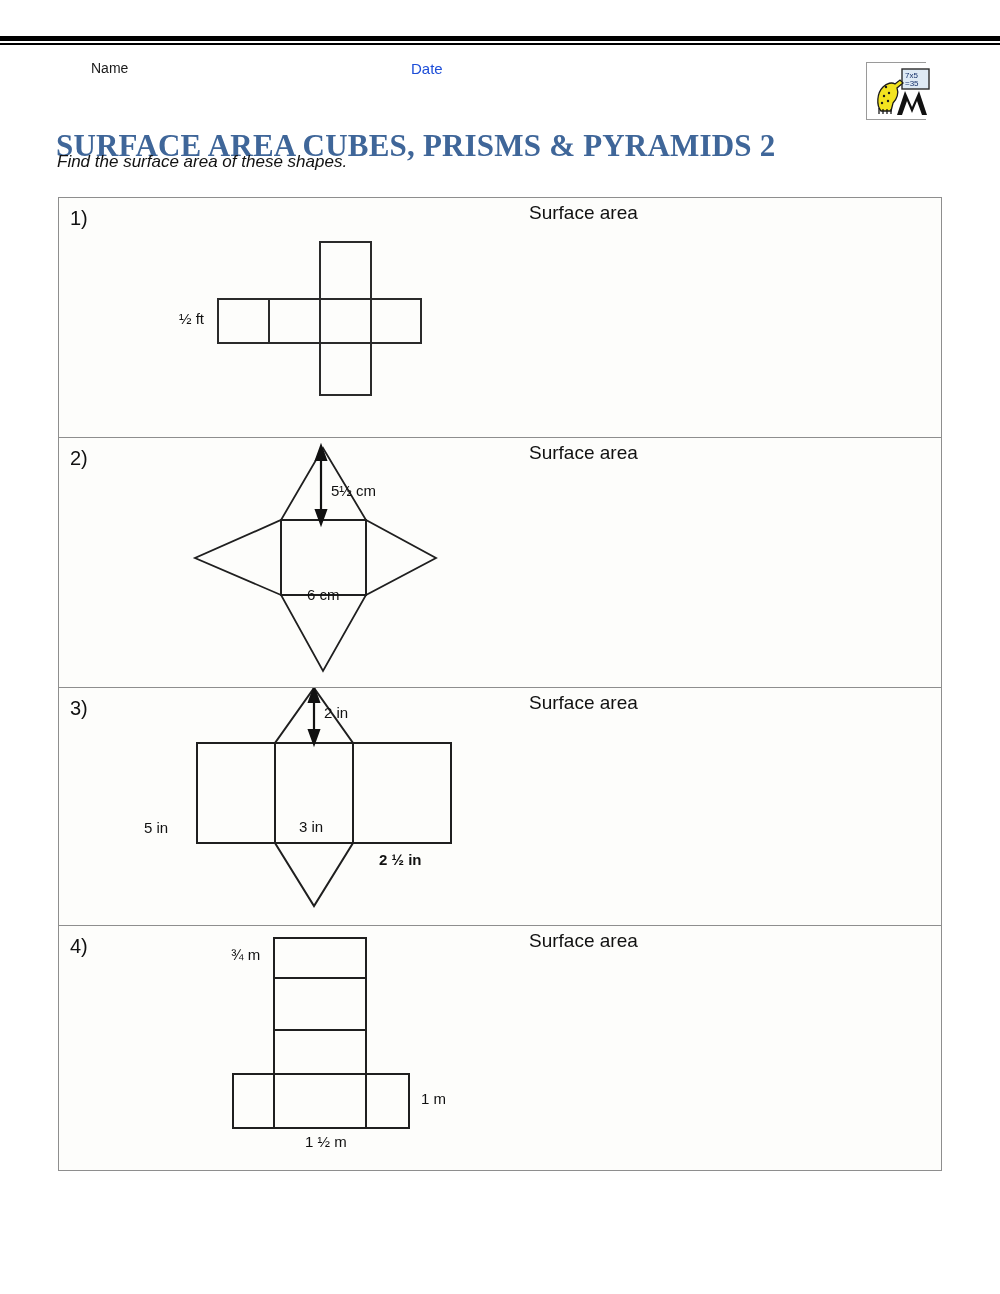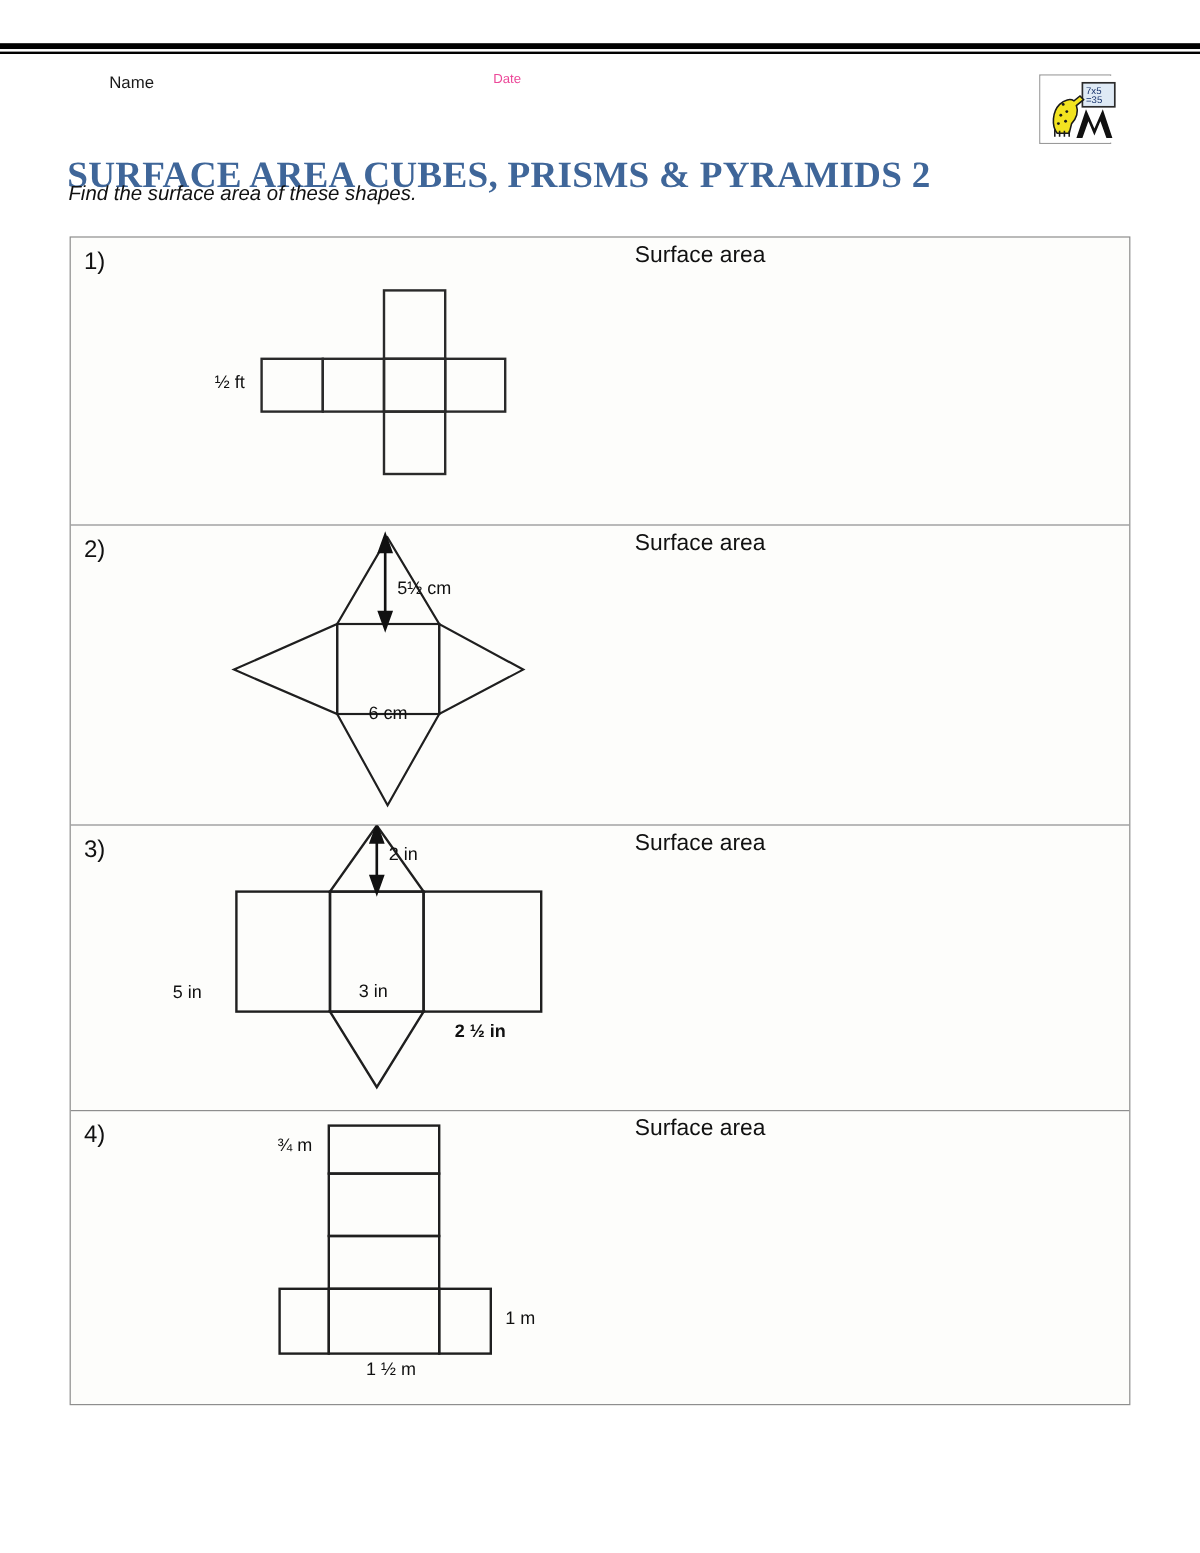--- a/index.html
+++ b/index.html
@@ -46,22 +46,22 @@
   #name-label {
     position: absolute;
     left: 58px; top: 60px;
     font-size: 14px;
     color: #1a1a1a;
     margin-left: 33px;
   }
   #date-label {
     position: absolute;
     left: 411px; top: 60px;
-    font-size: 11px;
-    color: #ec4899;
+    font-size: 15px;
+    color: #1d4ed8;
   }
 
   #page-title {
     position: absolute;
     left: 56px; top: 107px;
     font-family: "Liberation Serif", serif;
     font-size: 31px;
     color: #3f6699;
     letter-spacing: 0.2px;
     white-space: nowrap;

